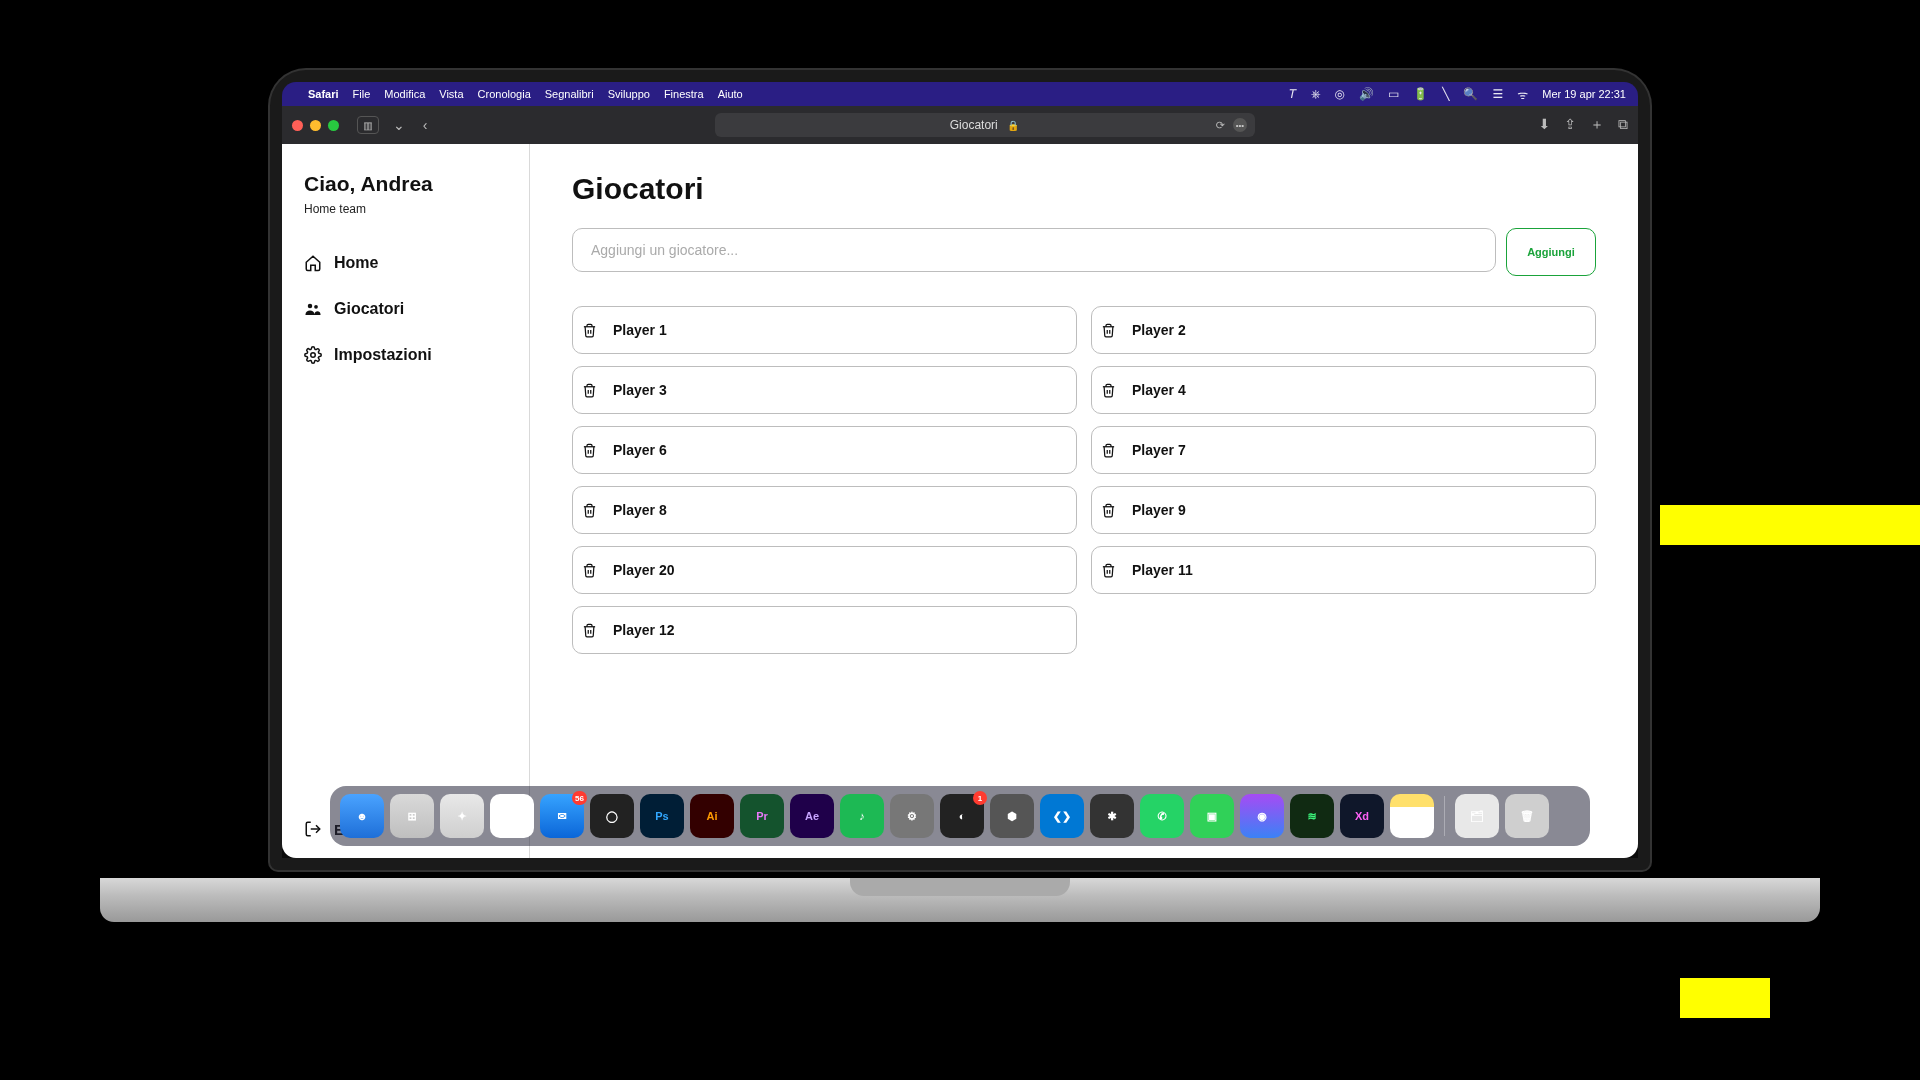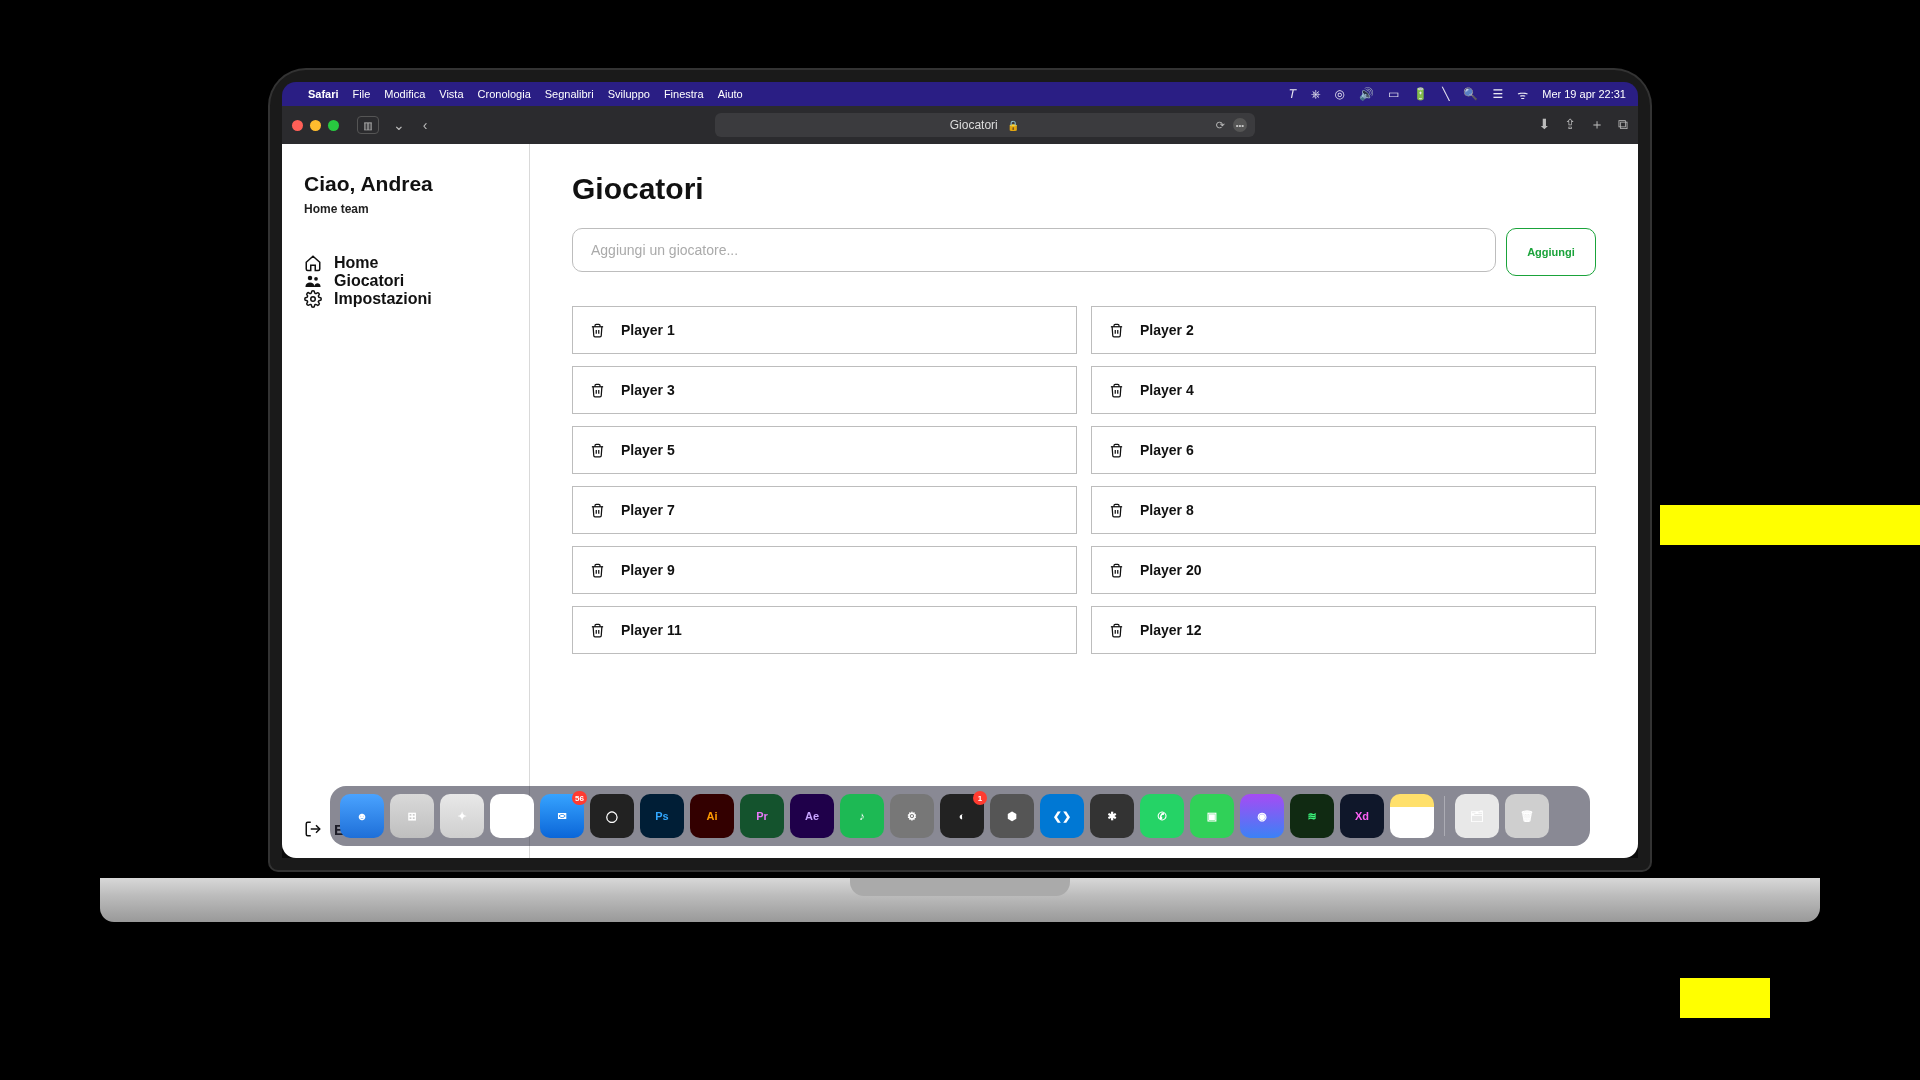--- a/index.html
+++ b/index.html
@@ -130,22 +130,22 @@
     overflow: hidden;
   }
   .sidebar {
     width: 248px;
     border-right: 1px solid #d9d9d9;
     padding: 28px 22px 20px 22px;
     display: flex;
     flex-direction: column;
   }
   .greet { font-size: 21px; font-weight: 800; color: #111; }
-  .team { font-size: 12px; font-weight: 700; color: #222; margin-top: 6px; }
-  .nav { margin-top: 38px; display: flex; flex-direction: column; }
+  .team { font-size: 12px; font-weight: 400; color: #222; margin-top: 6px; }
+  .nav { margin-top: 38px; display: flex; flex-direction: column; gap: 28px; }
   .nav-item { display: flex; align-items: center; gap: 12px; font-size: 16px; font-weight: 800; color: #111; cursor: pointer; }
   .nav-item .ic { width: 18px; height: 18px; display: inline-flex; align-items: center; justify-content: center; }
   .sidebar-foot { margin-top: auto; }
   .logout { display: flex; align-items: center; gap: 12px; font-size: 15px; font-weight: 800; color: #111; cursor: pointer; }
 
   .main {
     flex: 1;
     padding: 28px 42px 20px 42px;
     overflow: auto;
   }
@@ -174,24 +174,24 @@
     cursor: pointer;
   }
   .players-grid {
     display: grid;
     grid-template-columns: 1fr 1fr;
     gap: 12px 14px;
   }
   .player-card {
     height: 48px;
     border: 1px solid #bdbdbd;
-    border-radius: 0;
+    border-radius: 10px;
     display: flex;
     align-items: center;
-    padding: 0 16px;
+    padding: 0 8px;
     gap: 16px;
   }
   .trash {
     width: 16px; height: 16px;
     display: inline-flex; align-items: center; justify-content: center;
     cursor: pointer;
   }
   .player-name { font-size: 14px; font-weight: 600; color: #111; }
 
   
@@ -395,32 +395,20 @@
             <div class="player-card">
               <span class="trash">
                 <svg width="15" height="15" viewBox="0 0 24 24" fill="none" stroke="#111" stroke-width="2">
                   <path d="M3 6h18"></path>
                   <path d="M8 6V4a2 2 0 0 1 2-2h4a2 2 0 0 1 2 2v2"></path>
                   <path d="M19 6l-1 14a2 2 0 0 1-2 2H8a2 2 0 0 1-2-2L5 6"></path>
                   <path d="M10 11v6"></path>
                   <path d="M14 11v6"></path>
                 </svg>
               </span>
-              <span class="player-name">Player 5</span>
-            </div>
-            <div class="player-card">
-              <span class="trash">
-                <svg width="15" height="15" viewBox="0 0 24 24" fill="none" stroke="#111" stroke-width="2">
-                  <path d="M3 6h18"></path>
-                  <path d="M8 6V4a2 2 0 0 1 2-2h4a2 2 0 0 1 2 2v2"></path>
-                  <path d="M19 6l-1 14a2 2 0 0 1-2 2H8a2 2 0 0 1-2-2L5 6"></path>
-                  <path d="M10 11v6"></path>
-                  <path d="M14 11v6"></path>
-                </svg>
-              </span>
               <span class="player-name">Player 6</span>
             </div>
             <div class="player-card">
               <span class="trash">
                 <svg width="15" height="15" viewBox="0 0 24 24" fill="none" stroke="#111" stroke-width="2">
                   <path d="M3 6h18"></path>
                   <path d="M8 6V4a2 2 0 0 1 2-2h4a2 2 0 0 1 2 2v2"></path>
                   <path d="M19 6l-1 14a2 2 0 0 1-2 2H8a2 2 0 0 1-2-2L5 6"></path>
                   <path d="M10 11v6"></path>
                   <path d="M14 11v6"></path>

